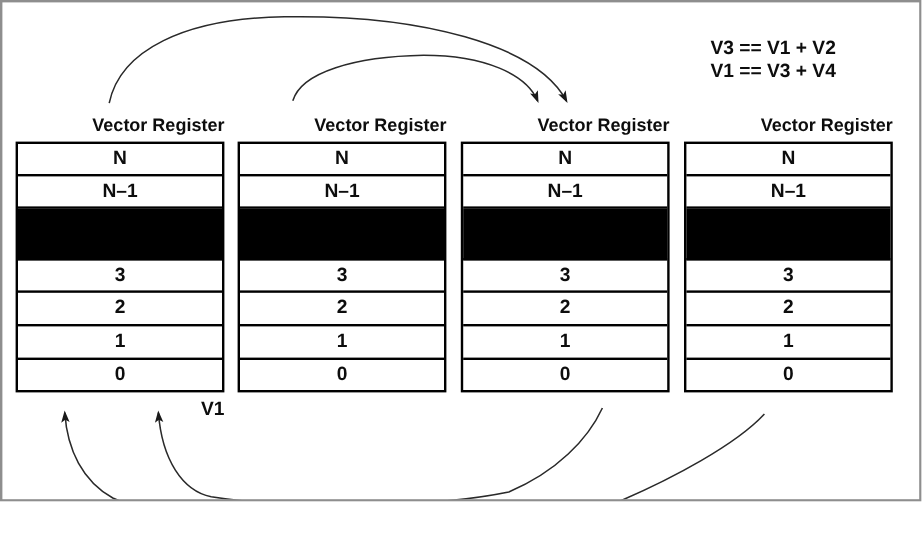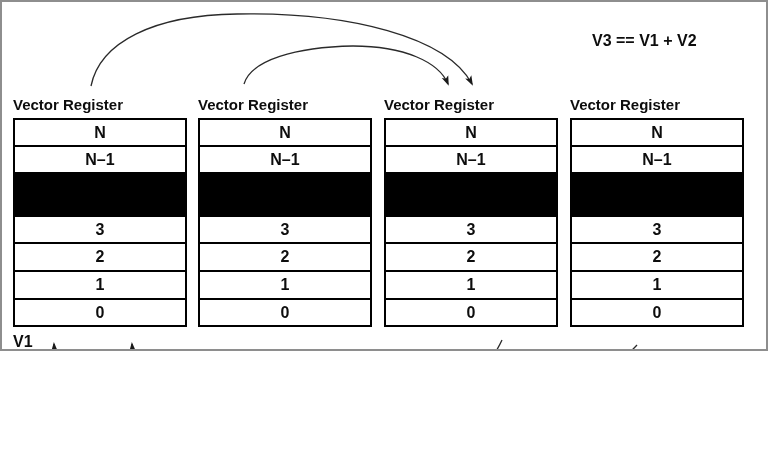--- a/index.html
+++ b/index.html
@@ -1,40 +1,40 @@
 <!DOCTYPE html>
 <html><head>
 <meta charset="utf-8">
 <style>
   html, body { margin: 0; padding: 0; background: #ffffff; }
   .canvas {
     position: relative;
     width: 768px;
-    height: 351px;
+    height: 418px;
     box-sizing: border-box;
     border: 2px solid #8e8e8e;
     background: #ffffff;
     font-family: "Liberation Sans", sans-serif;
     overflow: hidden;
   }
   .arrow-layer {
     position: absolute;
     left: 0; top: 0;
     width: 768px; height: 455px;
     pointer-events: none;
   }
   .reg {
     position: absolute;
     top: 91px;
     width: 174px;
   }
   .reg-title {
     height: 23px;
     line-height: 23px;
-    text-align: left;
+    text-align: right;
     font-size: 15px;
     font-weight: bold;
     color: #0d0d0d;
     margin-bottom: 2px;
     white-space: nowrap;
   }
   .reg-table {
     box-sizing: border-box;
     width: 174px;
     border: 2px solid #000000;
@@ -47,21 +47,21 @@
     text-align: center;
     font-size: 16px;
     font-weight: bold;
     color: #0d0d0d;
   }
   .cell.h26 { height: 26px; line-height: 26px; }
   .cell.filled { height: 41px; background: #000000; }
   .cell.last { border-bottom: none; }
   .reg-label {
     margin-top: 6px;
-    text-align: left;
+    text-align: right;
     font-size: 16px;
     font-weight: bold;
     color: #0d0d0d;
   }
   .equations {
     position: absolute;
     left: 590px;
     top: 29px;
     font-size: 16px;
     font-weight: bold;
@@ -86,20 +86,21 @@
       </marker>
     </defs>
     <path d="M 89 84 C 98 40 152 13 235 12 C 348 10 445 35 470 82" fill="none" stroke="#2a2a2a" stroke-width="1.3" marker-end="url(#ah)"></path>
     <path d="M 242 82 C 249 58 294 45 351 44 C 402 44 437 60 446 82" fill="none" stroke="#2a2a2a" stroke-width="1.3" marker-end="url(#ah)"></path>
     <path d="M 500 338 C 488 364 462 391 422 408 C 358 421 244 423 174 412 C 150 407 133 381 130 342" fill="none" stroke="#2a2a2a" stroke-width="1.3" marker-end="url(#ah)"></path>
     <path d="M 635 343 C 613 367 560 397 504 420 C 472 432 432 439 382 441 C 282 445 152 441 92 413 C 67 399 54 373 52 342" fill="none" stroke="#2a2a2a" stroke-width="1.3" marker-end="url(#ah)"></path>
   </svg>
 
   <div class="equations">
     <div>V3 == V1 + V2</div>
+    <div>V1 == V3 + V4</div>
   </div>
 
   <div class="reg pos-1">
     <div class="reg-title">Vector Register</div>
     <div class="reg-table">
       <div class="cell">N</div>
       <div class="cell">N–1</div>
       <div class="cell filled"></div>
       <div class="cell">3</div>
       <div class="cell h26">2</div>

